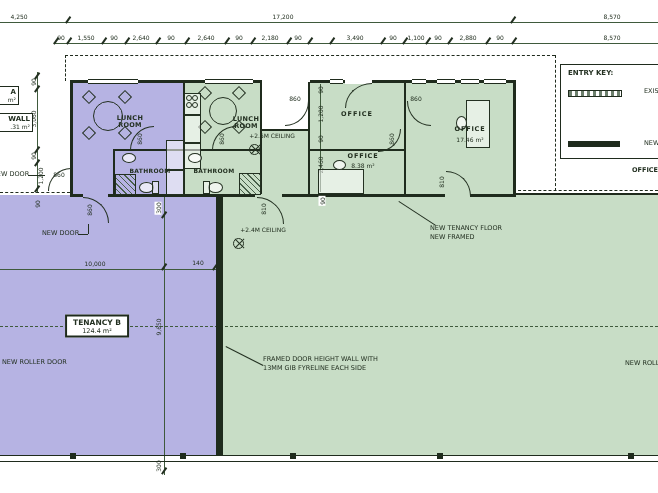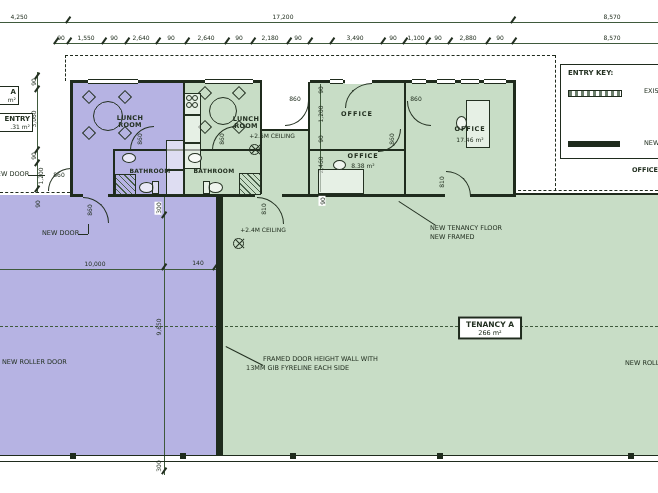--- a/index.html
+++ b/index.html
@@ -239,45 +239,45 @@
   <div class="rlab hc" style="left:150px;top:170px;font-size:6px">BATHROOM</div>
   <div class="rlab hc" style="left:214px;top:170px;font-size:6px">BATHROOM</div>
   <div class="rlab hc" style="left:357px;top:114px;letter-spacing:1px">OFFICE</div>
   <div class="rlab hc" style="left:363px;top:156px;letter-spacing:.8px">OFFICE</div>
   <div class="lab hc" style="left:363px;top:166px;font-size:6px">8.38 m²</div>
   <div class="rlab hc" style="left:470px;top:129px;letter-spacing:.8px">OFFICE</div>
   <div class="lab hc" style="left:470px;top:140px;font-size:6px">17.46 m²</div>
   <div class="lab hc" style="left:272px;top:136px;font-size:6px">+2.5M CEILING</div>
   <div class="lab hc" style="left:263px;top:230px;font-size:6px">+2.4M CEILING</div>
 
-  <div class="tbox" style="left:490px;top:328px">
-    <div class="t1">TENANCY A</div>
-    <div class="t2">266 m²</div>
+  <div class="tbox" style="left:97px;top:326px">
+    <div class="t1">TENANCY B</div>
+    <div class="t2">124.4 m²</div>
   </div>
 
   <div class="lab" style="left:42px;top:230px">NEW DOOR</div>
   <div class="leader" style="left:78px;top:234px;width:10px"></div>
   <div class="vline" style="left:88px;top:224px;height:10px;border-color:var(--text)"></div>
   <div class="lab" style="left:-8px;top:171px">NEW DOOR</div>
   <div class="leader" style="left:28px;top:175px;width:17px"></div>
   <div class="lab" style="left:2px;top:359px">NEW ROLLER DOOR</div>
   <div class="lab" style="left:625px;top:360px">NEW ROLLER DOOR</div>
   <div class="lab" style="left:263px;top:356px">FRAMED DOOR HEIGHT WALL WITH</div>
-  <div class="lab" style="left:246px;top:365px">13MM GIB FYRELINE EACH SIDE</div>
+  <div class="lab" style="left:263px;top:365px">13MM GIB FYRELINE EACH SIDE</div>
   <div class="leader" style="left:226px;top:346px;width:42px;transform:rotate(27deg)"></div>
   <div class="lab" style="left:430px;top:225px">NEW TENANCY FLOOR</div>
   <div class="lab" style="left:430px;top:234px">NEW FRAMED</div>
   <div class="leader" style="left:399px;top:201px;width:44px;transform:rotate(33deg)"></div>
 
   <div class="cutbox" style="left:0;top:86px;width:14px">
     <div class="t1">A</div>
     <div class="t2">m²</div>
   </div>
   <div class="cutbox" style="left:0;top:113px;width:28px">
-    <div class="t1">ENTRY</div>
+    <div class="t1">WALL</div>
     <div class="t2">.31 m²</div>
   </div>
 
   <div class="keybox" style="left:560px;top:64px;width:110px;height:93px"></div>
   <div class="lab" style="left:568px;top:70px;font-weight:bold;font-size:7px;z-index:6">ENTRY KEY:</div>
   <div class="hatchbar" style="left:568px;top:90px;width:52px;height:5px;z-index:6"></div>
   <div class="lab" style="left:644px;top:88px;z-index:6">EXISTING</div>
   <div class="solidbar" style="left:568px;top:141px;width:52px;height:6px;z-index:6"></div>
   <div class="lab" style="left:644px;top:140px;z-index:6">NEW WALLS</div>
   <div class="lab" style="left:632px;top:167px;font-weight:bold;font-size:6.5px">OFFICE</div>

